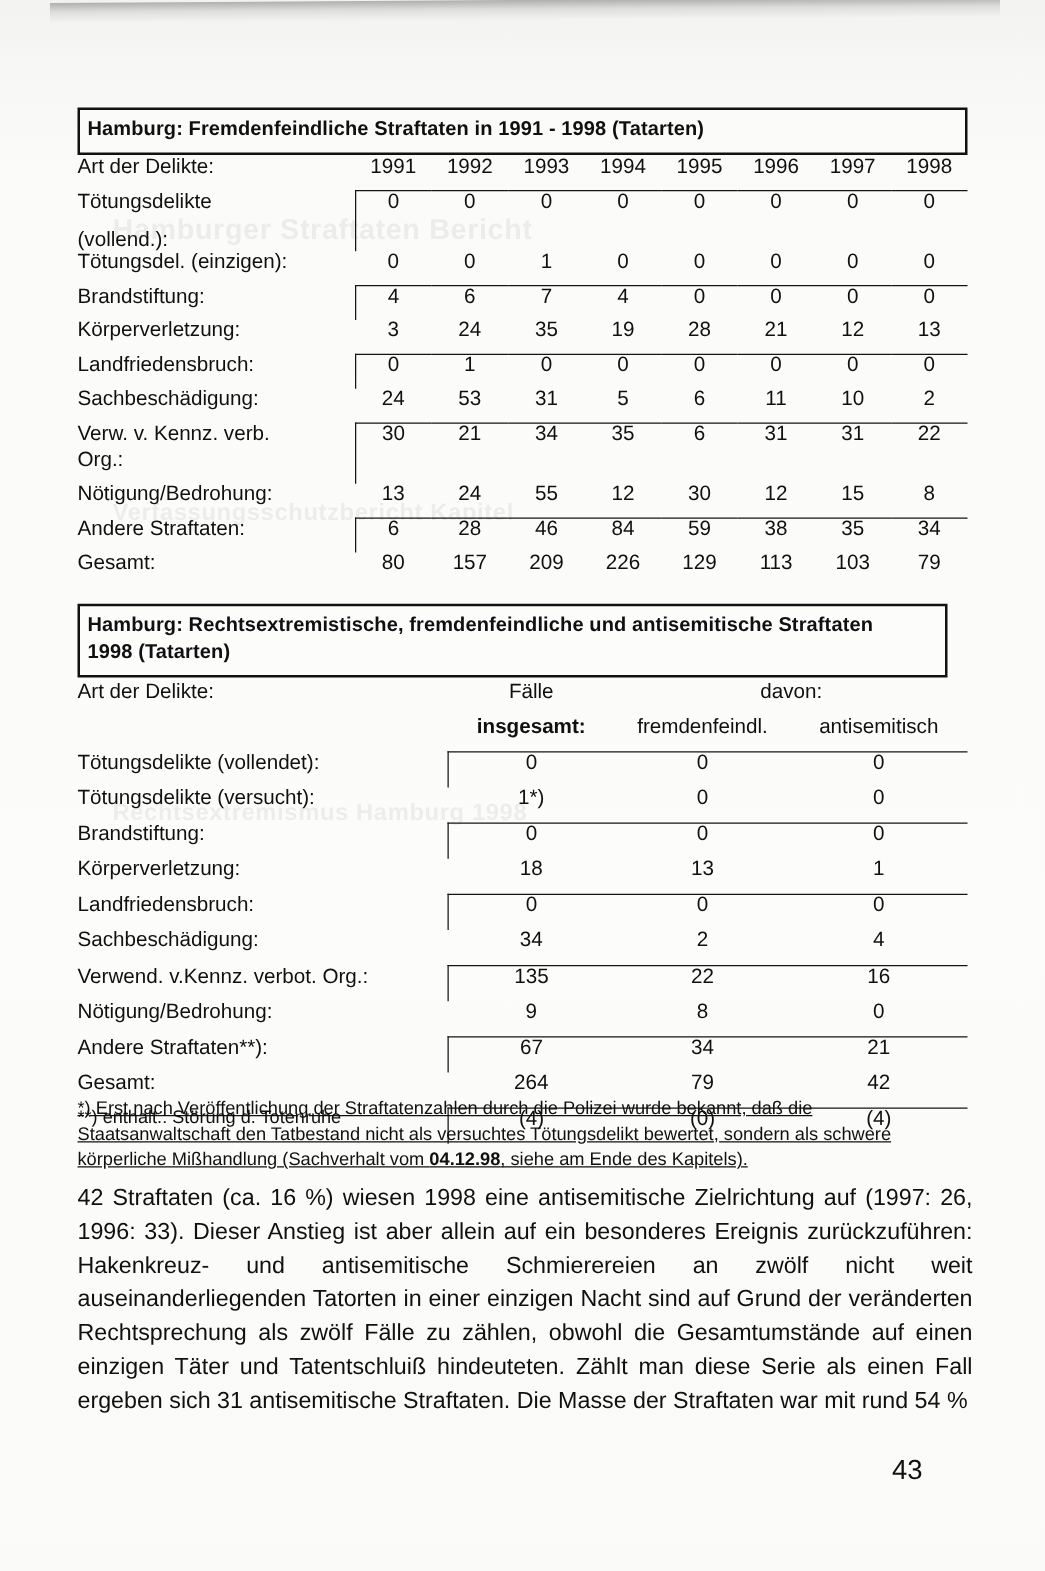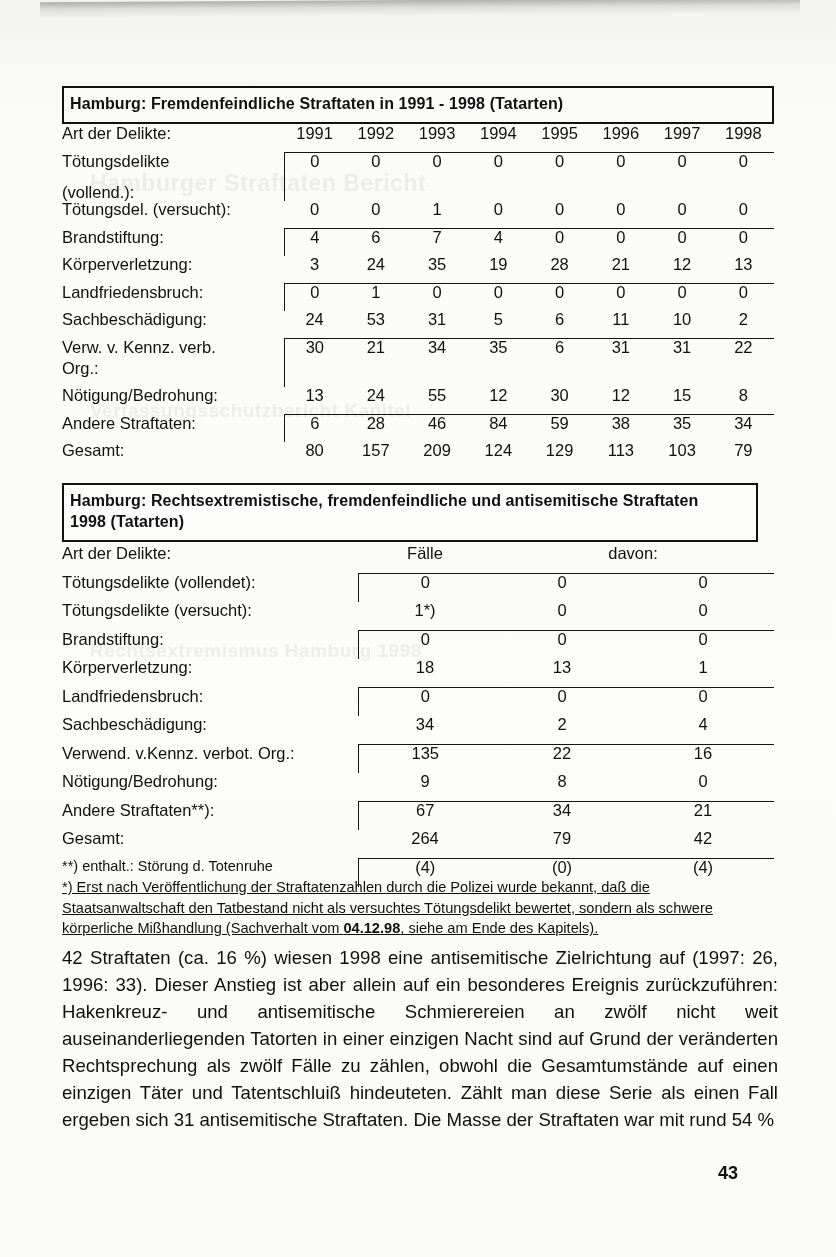--- a/index.html
+++ b/index.html
@@ -150,22 +150,22 @@
     line-height: 1.455;
     text-align: justify;
     letter-spacing: 0.0px;
   }
 
   
   #page-number {
     position: absolute;
     right: 36px;
     top: 1163px;
-    font-size: 18px;
-    font-weight: bold;
+    font-size: 22px;
+    font-weight: normal;
     margin-left: 46px;
   }
 </style>
 </head>
 <body>
 
 <div id="page">
   <div id="scan-top-band"></div>
 
   <div class="ghost" style="left:90px; top:170px; font-size:23px;">Hamburger Straftaten Bericht</div>
@@ -210,21 +210,21 @@
           <td class="num tall">0</td>
           <td class="num tall">0</td>
           <td class="num tall">0</td>
           <td class="num tall">0</td>
           <td class="num tall">0</td>
           <td class="num tall">0</td>
           <td class="num tall">0</td>
         </tr>
 
         <tr>
-          <td class="rowlabel">Tötungsdel. (versucht):</td>
+          <td class="rowlabel">Tötungsdel. (einzigen):</td>
           <td class="num">0</td>
           <td class="num">0</td>
           <td class="num">1</td>
           <td class="num">0</td>
           <td class="num">0</td>
           <td class="num">0</td>
           <td class="num">0</td>
           <td class="num">0</td>
         </tr>
 
@@ -315,21 +315,21 @@
           <td class="num">38</td>
           <td class="num">35</td>
           <td class="num">34</td>
         </tr>
 
         <tr class="bold-row">
           <td class="rowlabel">Gesamt:</td>
           <td class="num">80</td>
           <td class="num">157</td>
           <td class="num">209</td>
-          <td class="num">124</td>
+          <td class="num">226</td>
           <td class="num">129</td>
           <td class="num">113</td>
           <td class="num">103</td>
           <td class="num">79</td>
         </tr>
       </tbody>
     </table>
 
     <div id="title-box-2" class="title-box">
       <div>Hamburg: Rechtsextremistische, fremdenfeindliche und antisemitische Straftaten</div>
@@ -342,20 +342,26 @@
           <col class="c-tot">
           <col class="c-fre">
           <col class="c-ant">
       </colgroup>
       <tbody>
         <tr class="hdr2-top">
           <td class="rowlabel">Art der Delikte:</td>
           <td class="num">Fälle</td>
           <td class="num" colspan="2">davon:</td>
         </tr>
+        <tr class="hdr2-sub">
+          <td class="rowlabel"></td>
+          <td class="num b">insgesamt:</td>
+          <td class="num">fremdenfeindl.</td>
+          <td class="num">antisemitisch</td>
+        </tr>
 
         <tr class="ruled">
           <td class="rowlabel">Tötungsdelikte (vollendet):</td>
           <td class="num vstub">0</td>
           <td class="num">0</td>
           <td class="num">0</td>
         </tr>
 
         <tr>
           <td class="rowlabel">Tötungsdelikte (versucht):</td>

